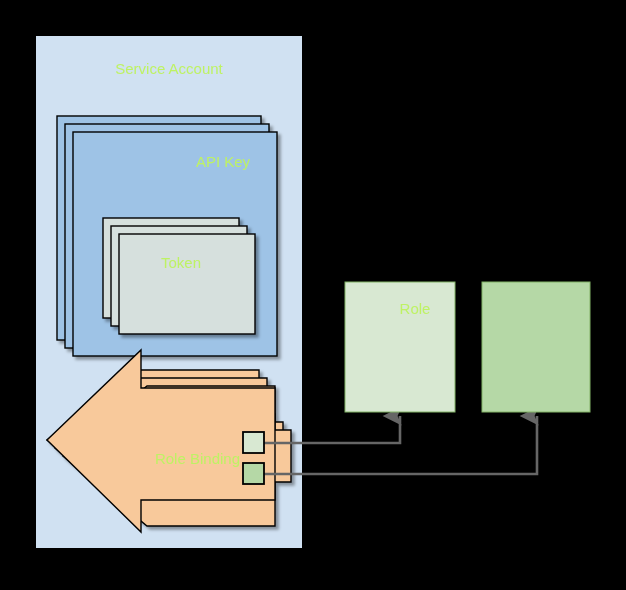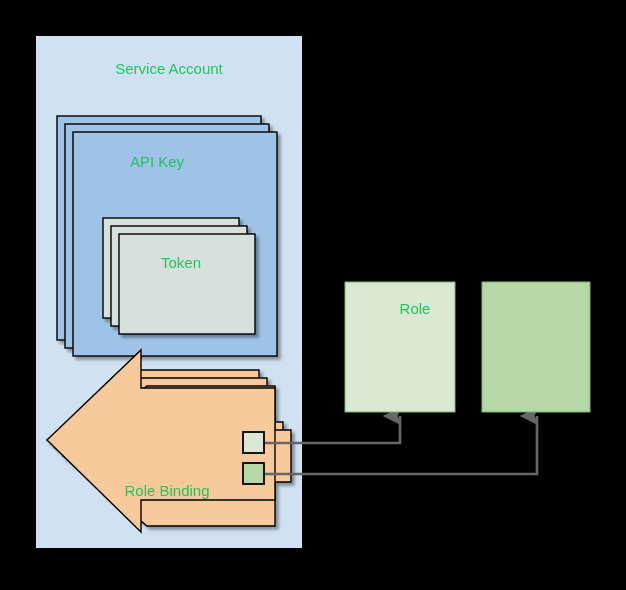--- a/index.html
+++ b/index.html
@@ -17,32 +17,32 @@
   }
   .svg-layer {
     position: absolute;
     left: 0;
     top: 0;
     width: 626px;
     height: 590px;
   }
   .lbl {
     position: absolute;
-    color: #22c55e;
+    color: #bef264;
     font-family: "Liberation Sans", sans-serif;
     font-size: 15px;
     line-height: 18px;
     text-align: center;
     white-space: pre-line;
     pointer-events: none;
   }
   #sa-label   { left: 36px;  top: 60px;  width: 266px; }
-  #ak-label   { left: 55px;  top: 153px; width: 204px; }
+  #ak-label   { left: 73px;  top: 153px; width: 204px; padding-left: 48px; }
   #tok-label  { left: 119px; top: 254px; width: 124px; }
-  #rb-label   { left: 82px;  top: 450px; width: 170px; text-align: center; margin-top: 32px; }
+  #rb-label   { left: 70px;  top: 450px; width: 170px; text-align: right; }
   #role-label { left: 345px; top: 300px; width: 110px; padding-left: 15px; }
   #rg-label   { left: 482px; top: 300px; width: 108px; }
 </style>
 </head>
 <body>
 
 <div id="canvas">
 
   <svg class="svg-layer" viewBox="0 0 626 590">
     <defs>

